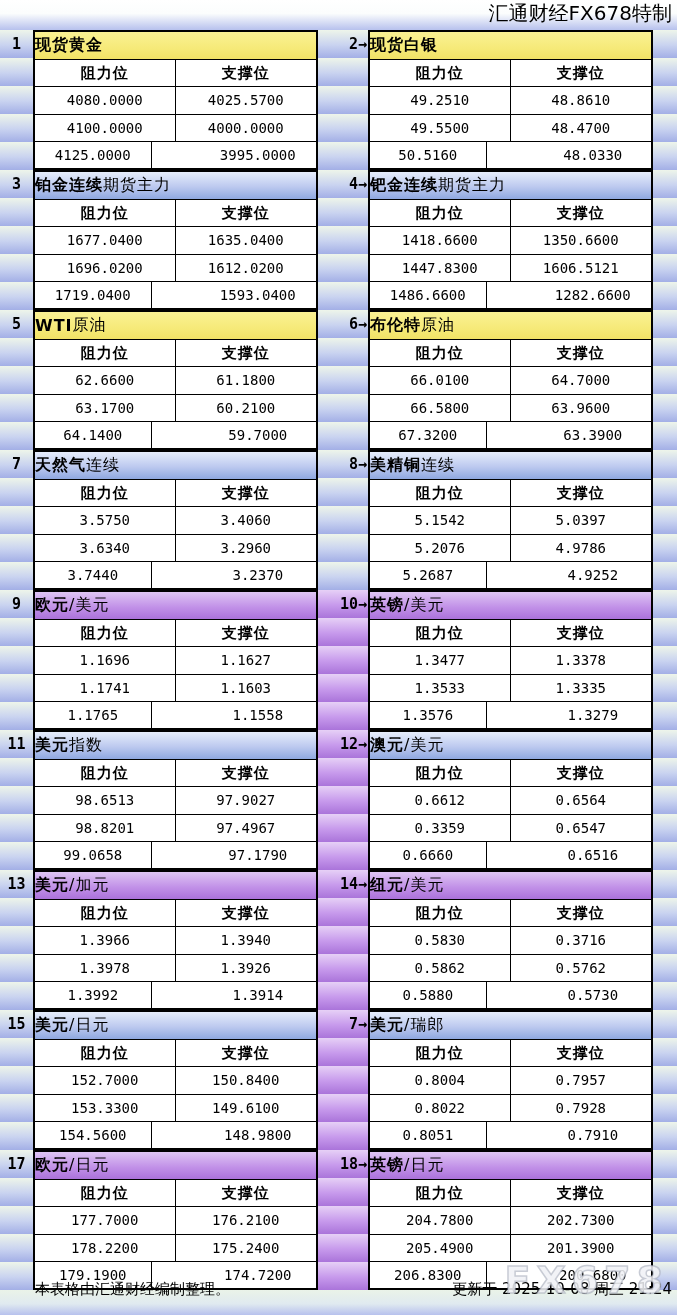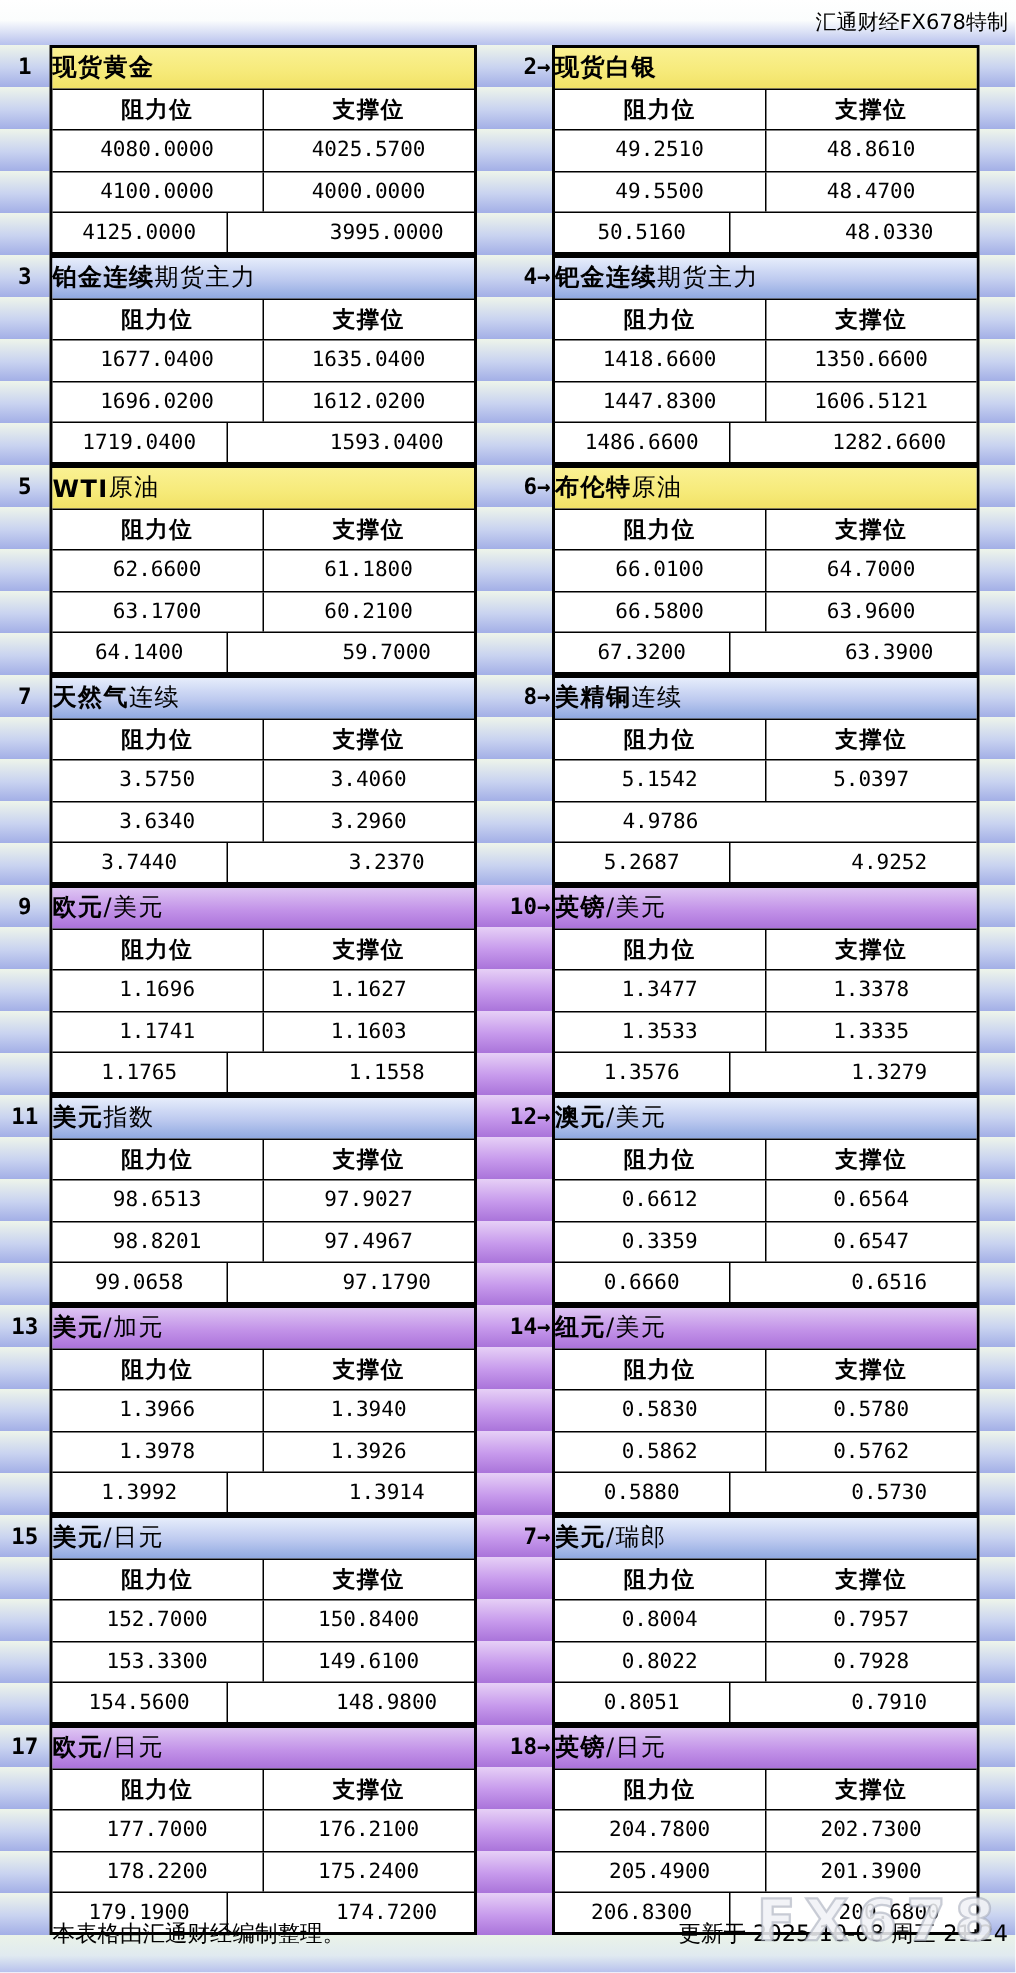--- a/index.html
+++ b/index.html
@@ -6,22 +6,22 @@
   body{
     width:677px;height:1315px;position:relative;overflow:hidden;
     background:#ffffff;
     font-family:"DejaVu Sans","Liberation Sans",sans-serif;
     color:#000;
   }
   
   .topstrip{
     position:absolute;top:0;left:0;width:677px;height:30px;box-sizing:border-box;
     background:linear-gradient(180deg,#ffffff 0%,#fbfdfd 45%,#b7c1ed 100%);
-    display:flex;align-items:center;justify-content:flex-end;
-    padding-right:5px;font-size:14px;
+    display:flex;align-items:flex-start;justify-content:flex-end;
+    padding-right:5px;font-size:20px;
   }
   
   .bands{
     position:absolute;top:30px;left:0;width:677px;height:1260px;
     background:repeating-linear-gradient(180deg,#eef5ea 0px,#c9d3f0 15px,#a3afe6 28px);
   }
   .band{height:140px;display:flex;}
   .m-left{width:33px;}
   .m-right{width:24px;}
   .gutter{width:50px;}
@@ -275,20 +275,21 @@
         </div>
         <div class="row">
           <div class="cell h first">阻力位</div>
           <div class="cell h">支撑位</div>
         </div>
         <div class="row">
           <div class="cell v first">5.1542</div>
           <div class="cell v">5.0397</div>
         </div>
         <div class="row">
+          <div class="cell v first">5.2076</div>
           <div class="cell v">4.9786</div>
         </div>
         <div class="row">
           <div class="cell v first">5.2687</div>
           <div class="cell v">4.9252</div>
         </div>
       </div>
       <div class="m-right"></div>
     </div>
     <div class="band">
@@ -430,21 +431,21 @@
         <div class="ptitle t-purple">
           <span class="tb">纽元</span>
           <span class="tr">/美元</span>
         </div>
         <div class="row">
           <div class="cell h first">阻力位</div>
           <div class="cell h">支撑位</div>
         </div>
         <div class="row">
           <div class="cell v first">0.5830</div>
-          <div class="cell v">0.5780</div>
+          <div class="cell v">0.3716</div>
         </div>
         <div class="row">
           <div class="cell v first">0.5862</div>
           <div class="cell v">0.5762</div>
         </div>
         <div class="row">
           <div class="cell v first">0.5880</div>
           <div class="cell v">0.5730</div>
         </div>
       </div>

